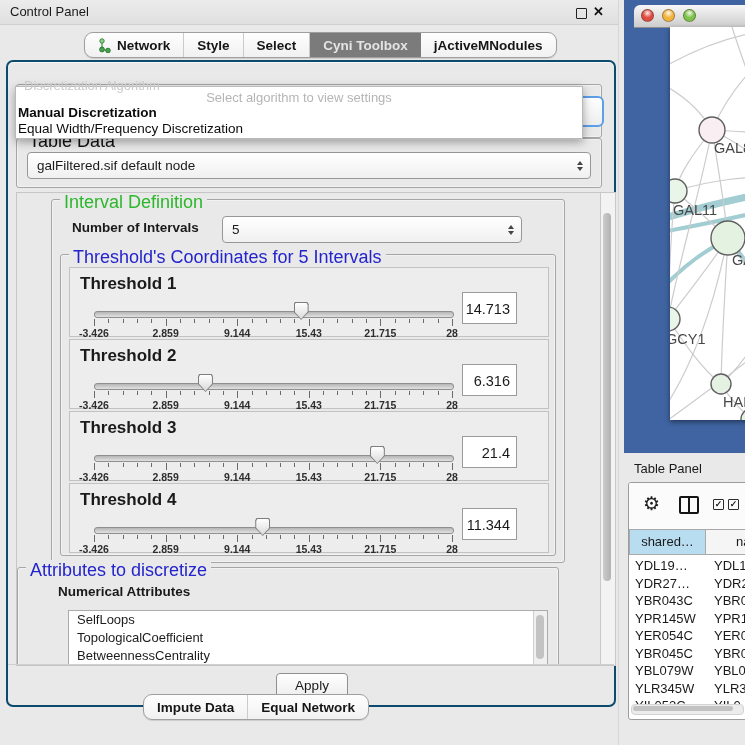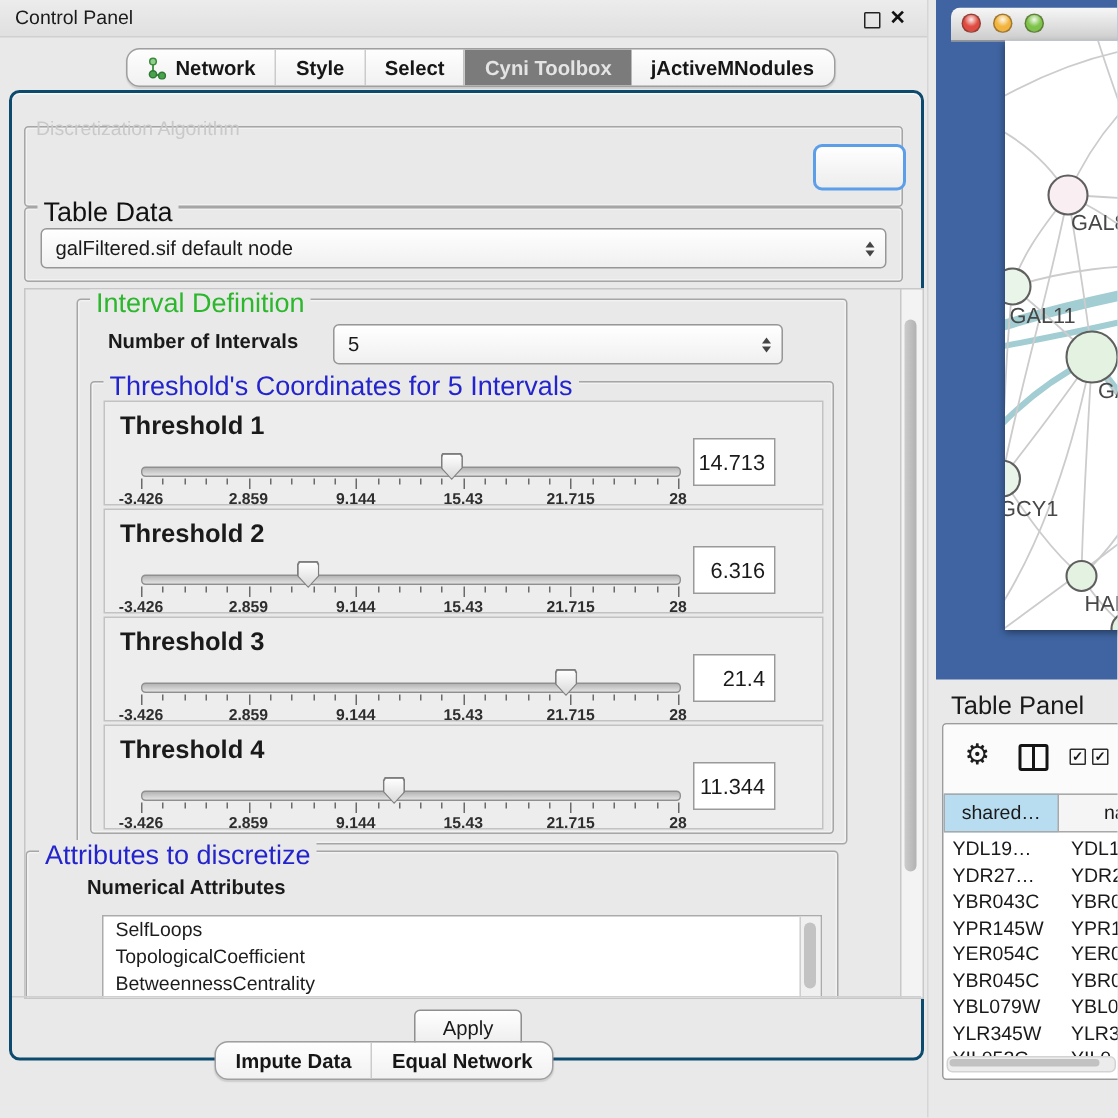--- a/index.html
+++ b/index.html
@@ -88,21 +88,21 @@
   #net-window{position:absolute;left:624px;top:0;width:121px;height:453px;background:var(--window_frame_blue);}
   #mac-bar{position:absolute;left:10px;top:5px;width:111px;height:22px;background:linear-gradient(#f7f7f7,#cccccc);
     border-bottom:1px solid #8e8e8e;border-top-left-radius:6px;}
   .light{position:absolute;top:4px;width:13px;height:13px;border-radius:50%;border:1px solid rgba(60,45,35,.45);box-sizing:border-box;}
   .light.red{left:7px;background:radial-gradient(circle at 50% 28%,rgba(255,255,255,.9),rgba(255,255,255,0) 48%),var(--mac_red);}
   .light.yellow{left:28px;background:radial-gradient(circle at 50% 28%,rgba(255,255,255,.9),rgba(255,255,255,0) 48%),var(--mac_yellow);}
   .light.green{left:49px;background:radial-gradient(circle at 50% 28%,rgba(255,255,255,.9),rgba(255,255,255,0) 48%),var(--mac_green);}
   #net-canvas{position:absolute;left:10px;top:27px;width:111px;height:393px;background:#fff;box-shadow:0 2px 5px rgba(0,0,0,.45);margin-left:36px;}
   .nlabel{font-family:"Liberation Sans",sans-serif;font-size:14.5px;fill:#474747;}
 
-  #tp-title{position:absolute;left:634px;top:461px;font-size:17px;}
+  #tp-title{position:absolute;left:634px;top:461px;font-size:13px;}
   #tpanel{position:absolute;left:628px;top:482px;width:117px;height:236px;background:#fff;border:1px solid #9c9c9c;
     border-radius:3px 0 0 3px;overflow:hidden;}
   #tp-toolbar{position:absolute;left:0;top:0;width:117px;height:46px;background:#fbfbfb;border-bottom:1px solid #c2c2c2;}
   #gear{position:absolute;left:14px;top:10px;font-size:19px;color:#1d1d1d;line-height:22px;}
   #split-ic{position:absolute;left:50px;top:13px;width:20px;height:18px;border:2px solid #141414;border-radius:2px;box-sizing:border-box;}
   #split-ic .bar{position:absolute;left:7px;top:0;width:2px;height:100%;background:#141414;}
   .chk{position:absolute;top:16px;width:11px;height:11px;border:1.5px solid #2b2b2b;border-radius:1px;box-sizing:border-box;
     font-size:9px;line-height:8px;text-align:center;font-weight:bold;color:#1a1a1a;}
   #chk1{left:84px;} #chk2{left:99px;}
   #tp-header{position:absolute;left:0;top:46px;height:26px;display:flex;width:240px;}
@@ -152,20 +152,27 @@
         <div class="tab">
           <span class="tab-txt">jActiveMNodules</span>
         </div>
       </div>
 
     <div id="panel">
       <div class="group" id="algo-group"></div>
       <div id="combo-frag"></div>
       <span id="ghost-label">Discretization Algorithm</span>
 
+      <div id="algo-popup">
+        <div class="popup-ph">Select algorithm to view settings</div>
+        <div id="popup-items">
+            <div class="popup-item bold">Manual Discretization</div>
+            <div class="popup-item">Equal Width/Frequency Discretization</div>
+          </div>
+      </div>
 
       <div class="group" id="tdata-group">
         <span class="group-label">Table Data</span>
         <div class="combo" id="tdata-combo">
           <span class="ctext">galFiltered.sif default node</span>
           <span class="stepper">
               <span class="arr-up"></span>
               <span class="arr-dn"></span>
             </span>
         </div>

